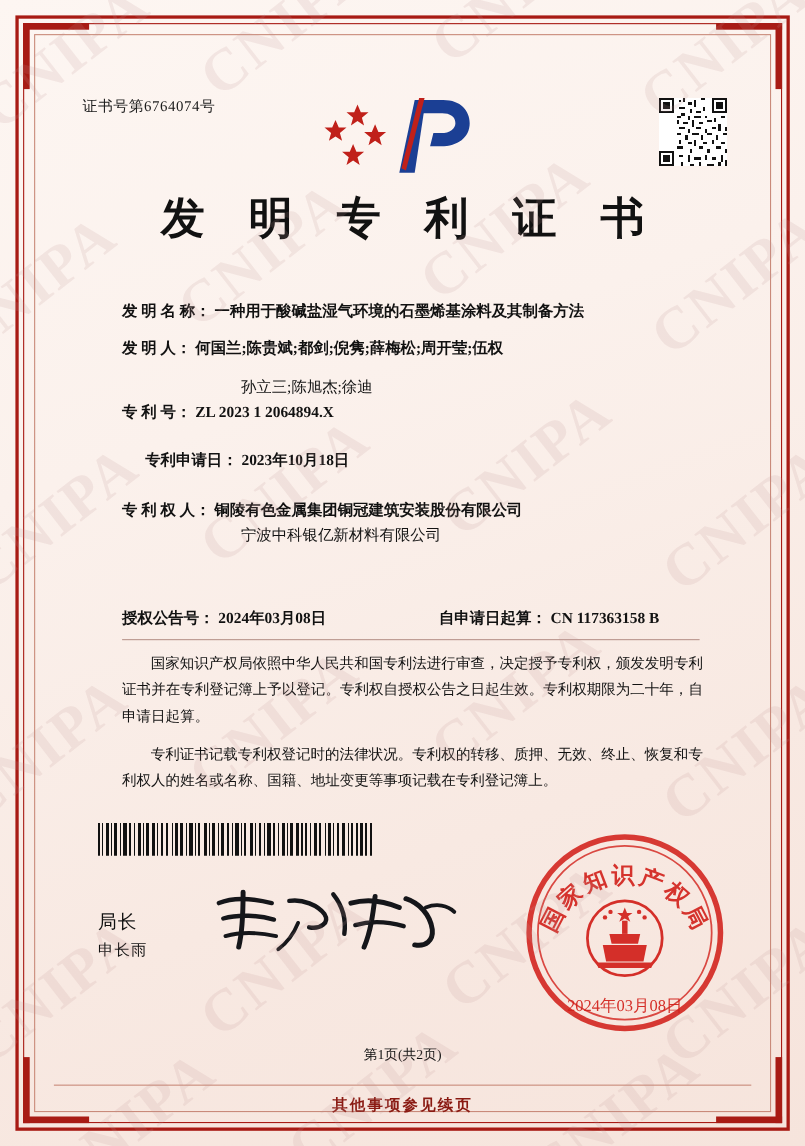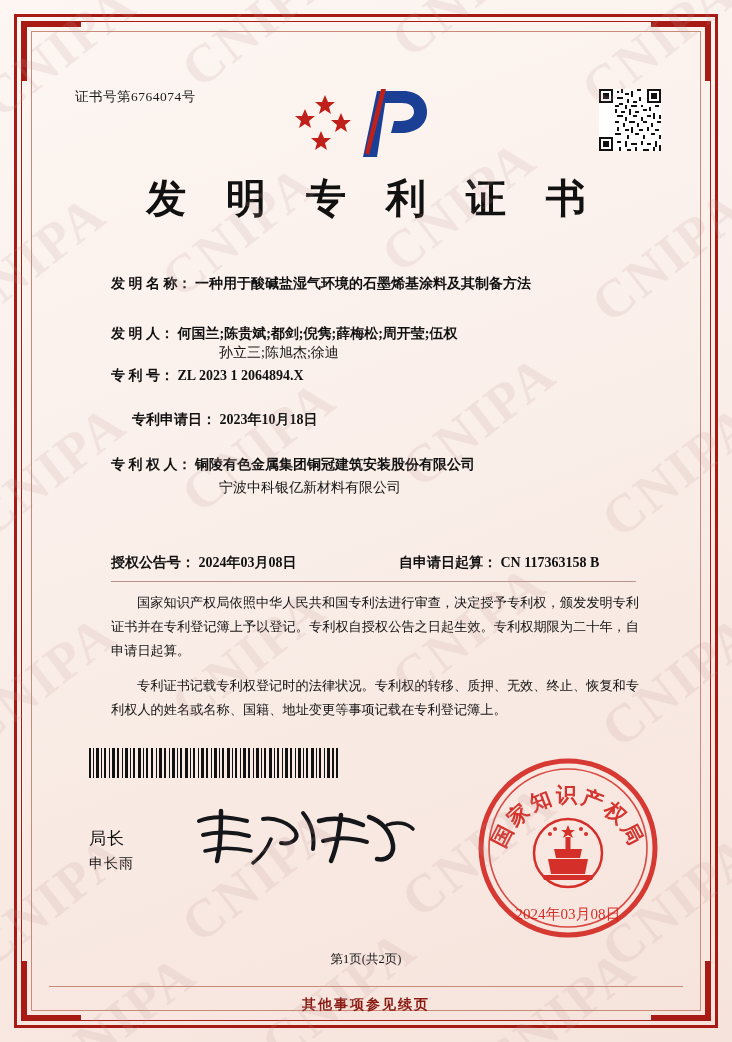--- a/index.html
+++ b/index.html
@@ -132,21 +132,21 @@
     color: #111;
     font-weight: bold;
   }
   .fvalue {
     display: inline-block;
     color: #111;
     font-weight: bold;
   }
 
   #f-name      { left: 80px; top: 242px; }
-  #f-inventor  { left: 80px; top: 292px; }
+  #f-inventor  { left: 80px; top: 276px; }
   #f-inventor2 { left: 188px; top: 311px; }
   #f-patentno  { left: 80px; top: 334px; }
   #f-appdate   { left: 80px; top: 378px; margin-left: 21px; }
   #f-owner     { left: 80px; top: 423px; }
   #f-owner2    { left: 188px; top: 446px; }
   #f-address   { left: 80px; top: 469px; }
   #f-pubdate   { left: 80px; top: 521px; }
   #f-pubno     { left: 368px; top: 521px; }
 
   

